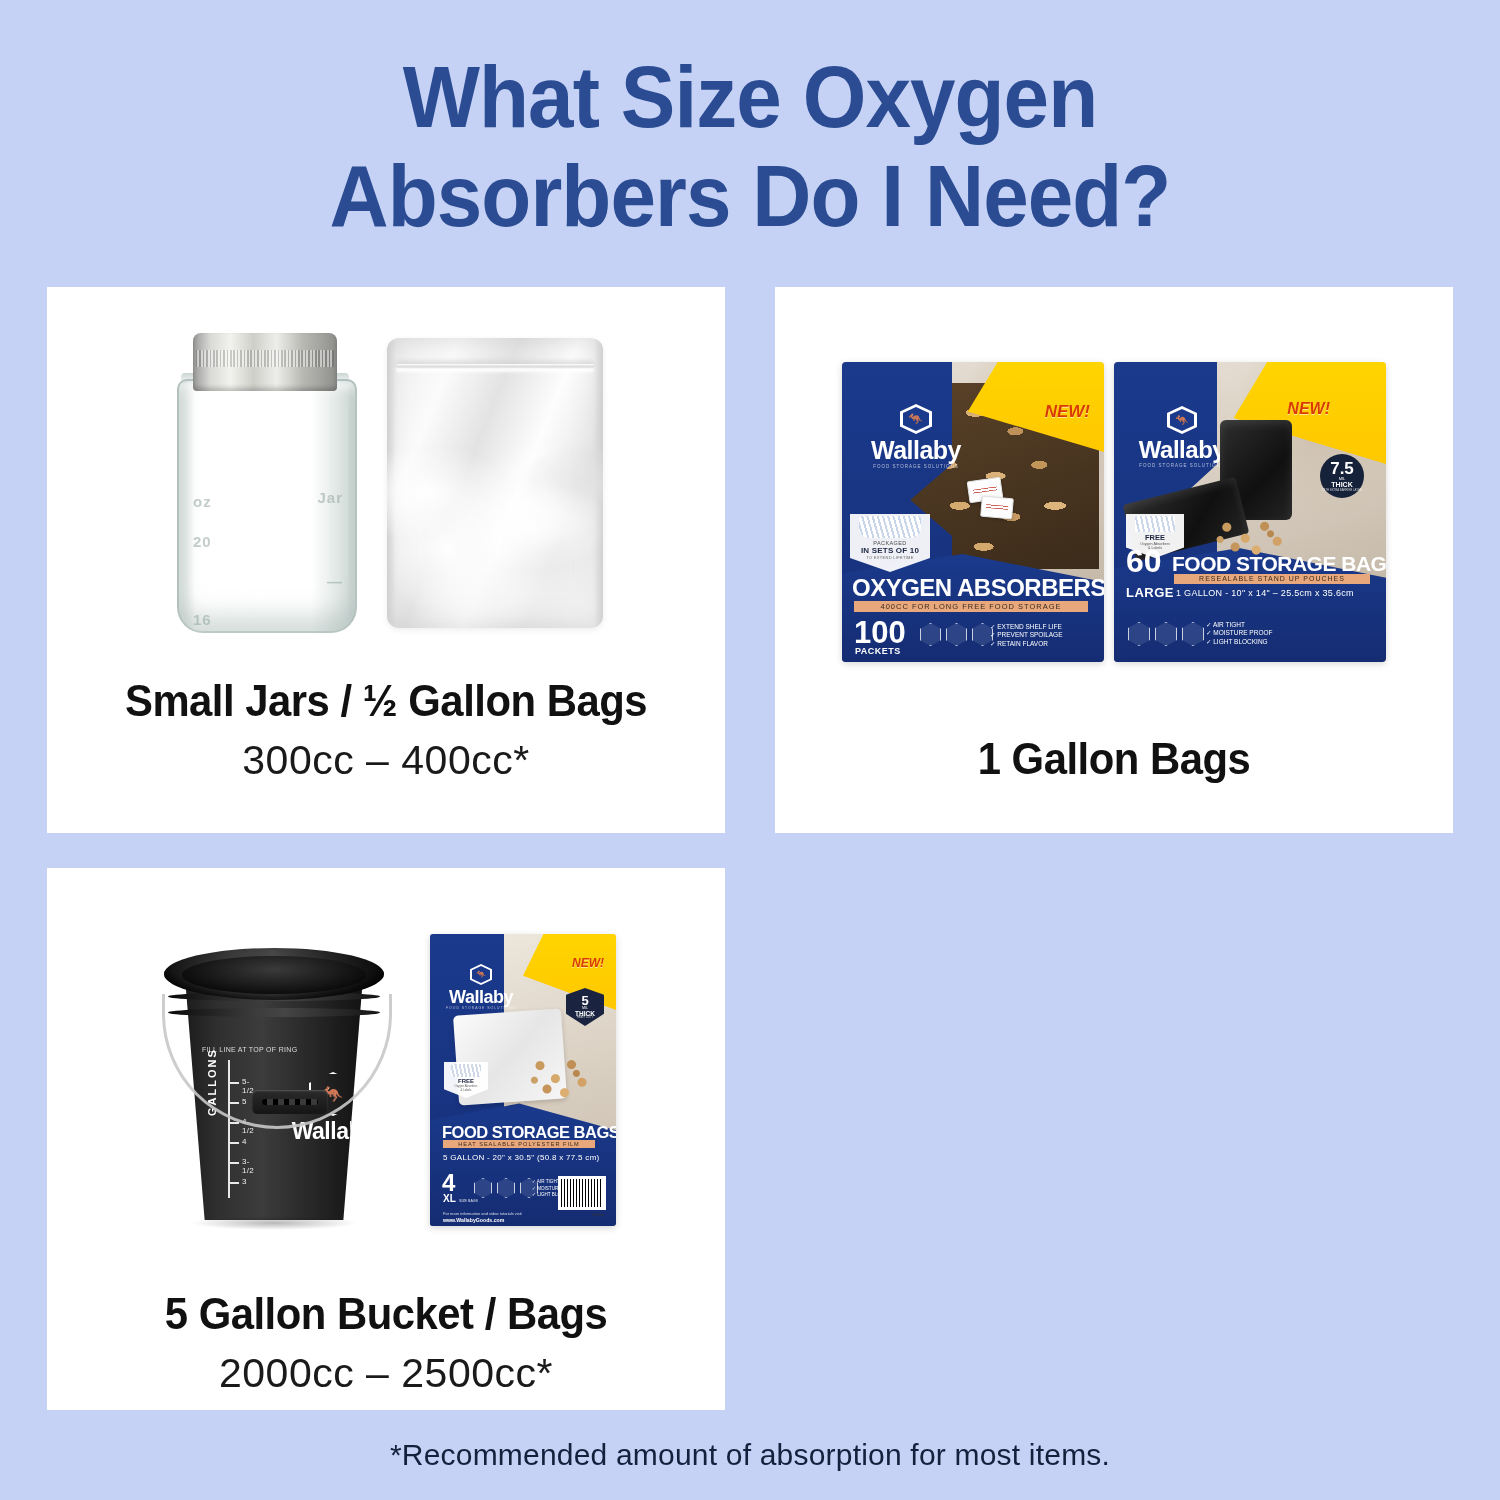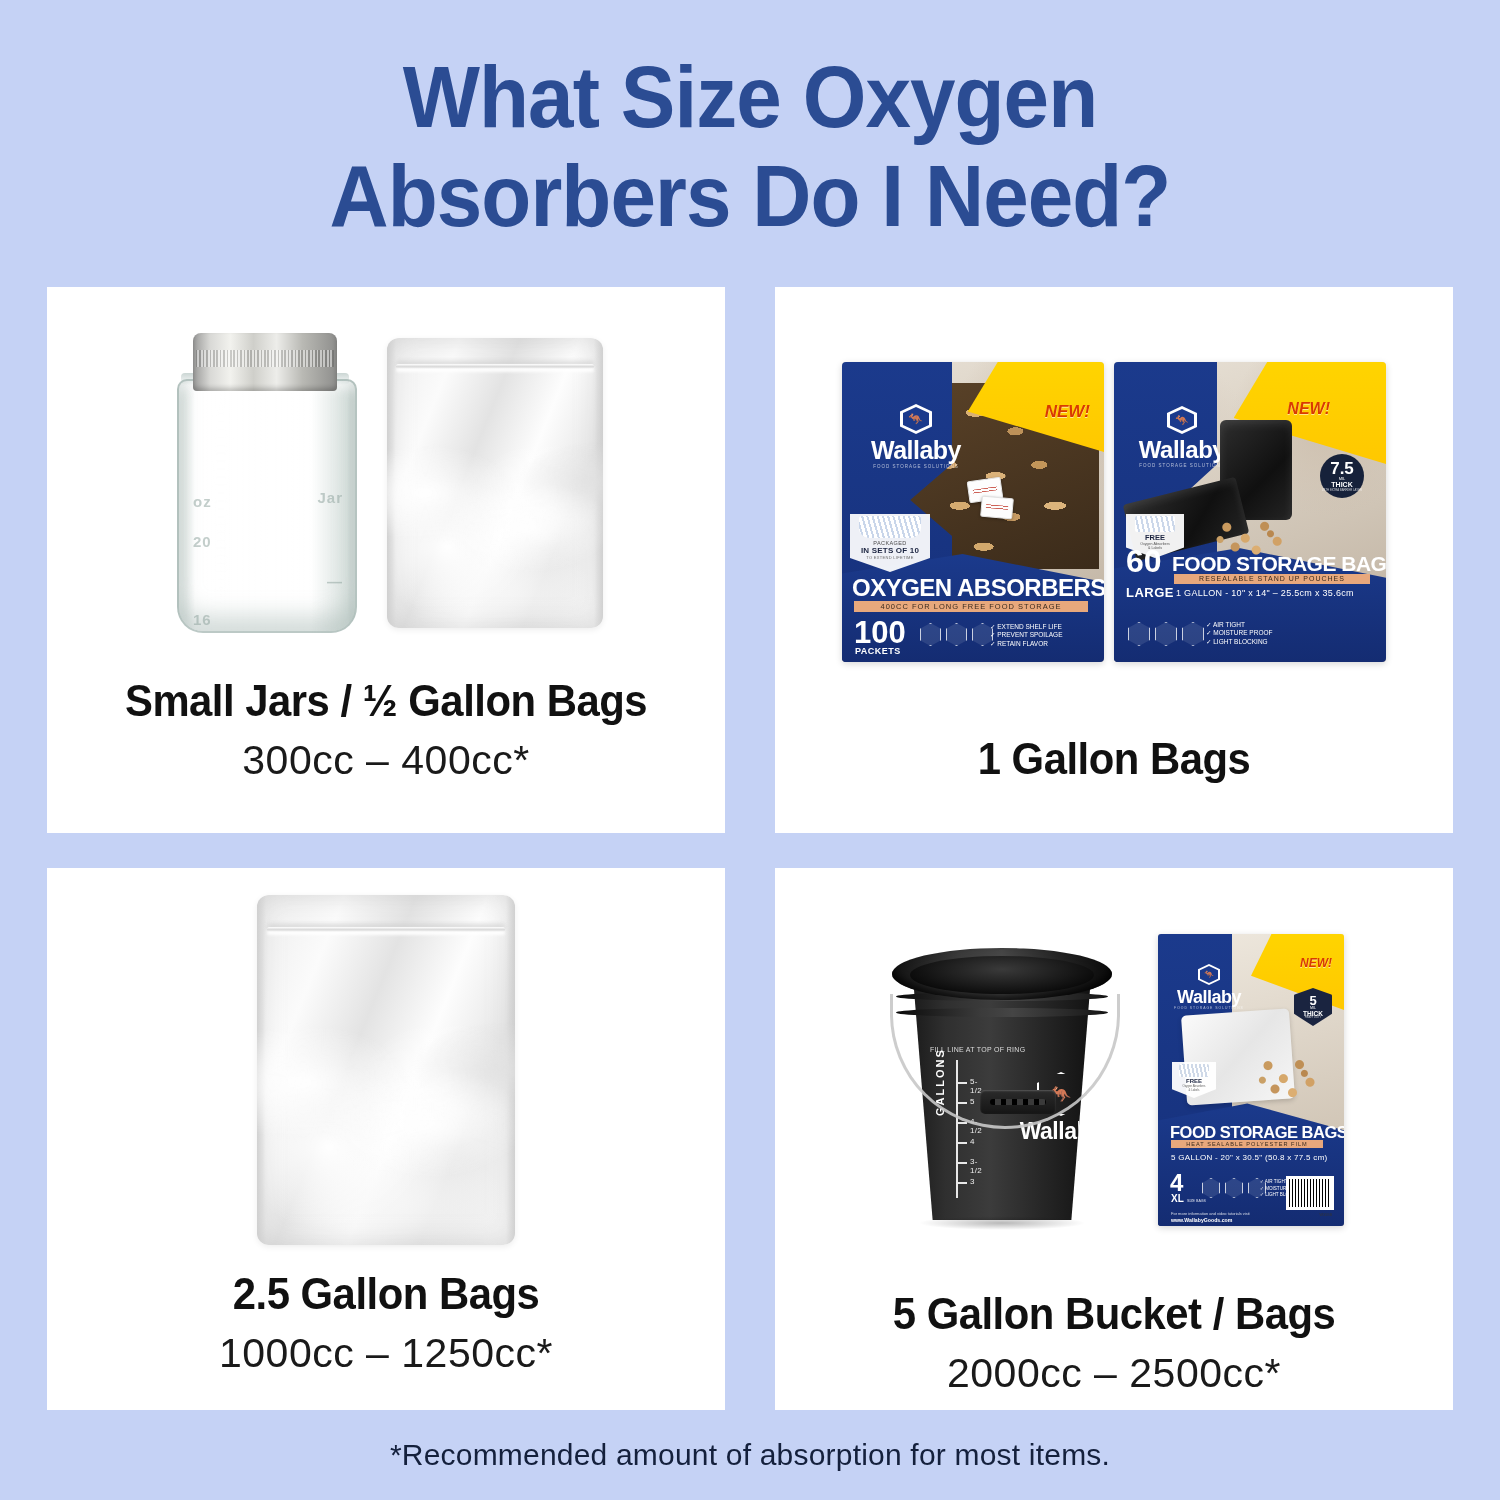--- a/index.html
+++ b/index.html
@@ -512,32 +512,20 @@
           <div>✓ LIGHT BLOCKING</div>
         </div>
       </div>
     </div>
 
     <div class="cap">
       <div class="cap-title">1 Gallon Bags</div>
     </div>
   </div>
 
-  <div class="card c3">
-    <div class="visual">
-      <div class="pouch" style="width:258px;height:350px;">
-        <div class="edgeL"></div>
-        <div class="edgeR"></div>
-      </div>
-    </div>
-    <div class="cap">
-      <div class="cap-title">2.5 Gallon Bags</div>
-      <div class="cap-sub">1000cc – 1250cc*</div>
-    </div>
-  </div>
 
   <div class="card c4">
     <div class="visual" style="gap:38px;">
 
       <div class="bucket">
         <div class="bk-body">
           <div class="bk-fillnote">FILL LINE AT TOP OF RING</div>
           <div class="bk-scale">
             <div class="bar"></div>
             <div class="tick" style="top:22px;"></div>

